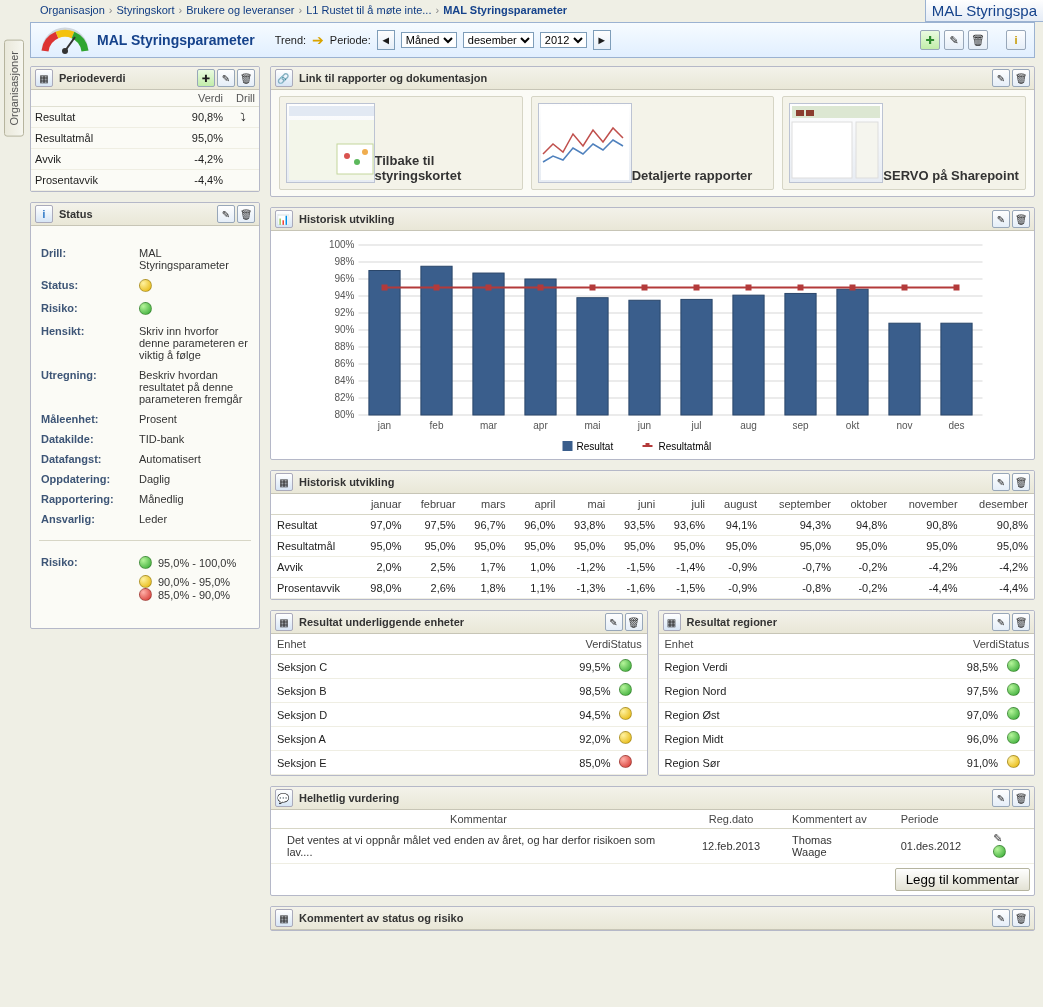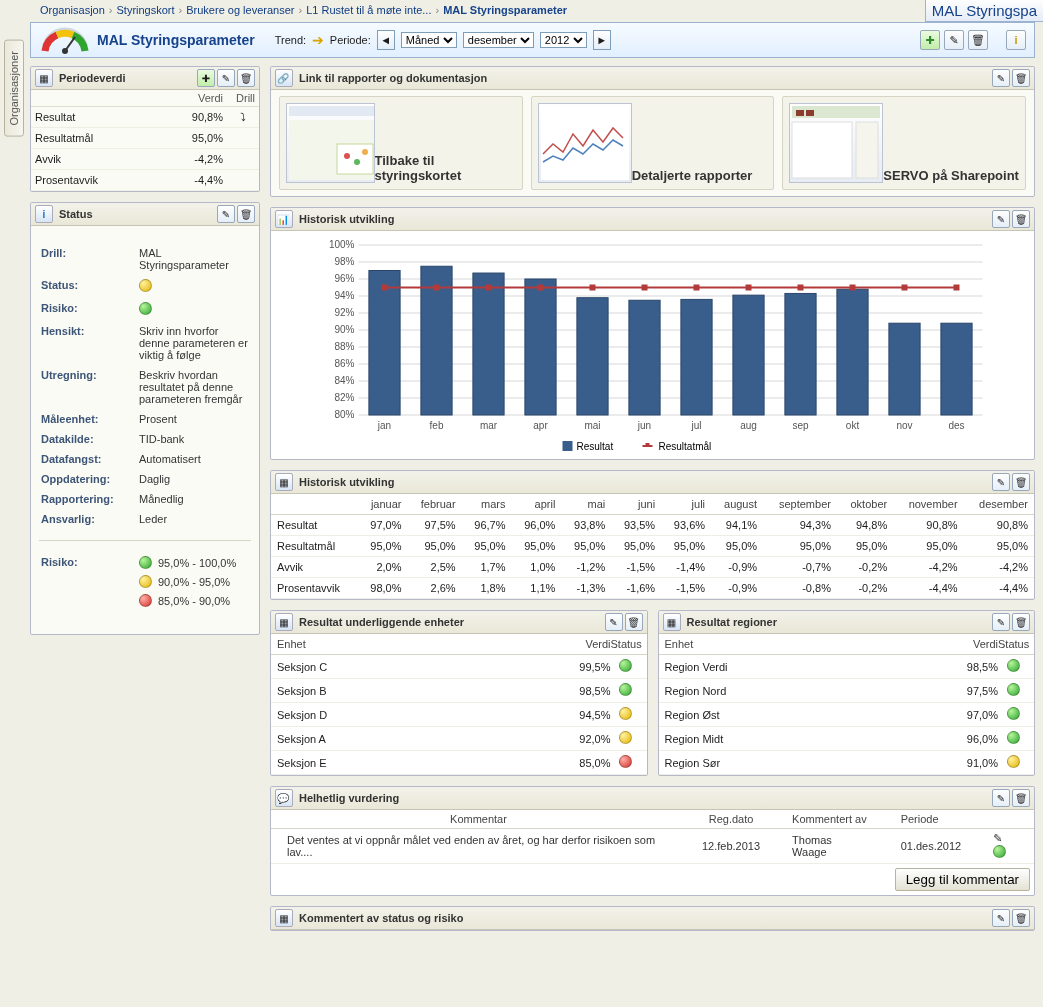--- a/index.html
+++ b/index.html
@@ -227,21 +227,21 @@
         </dl>
         <div class="hr"></div>
         <dl class="def">
           <dt>Risiko:</dt>
           <dd>
             <div id="grenser">
                 <div style="display: flex; align-items: center; gap: 6px; margin-bottom: 6px;">
                   <span class="status-dot dot-green"></span>
                   <span>95,0%  - 100,0%</span>
                 </div>
-                <div style="display: flex; align-items: center; gap: 6px; margin-bottom: 6px;">
+                <div style="display: flex; align-items: center; gap: 6px; ">
                   <span class="status-dot dot-yellow"></span>
                   <span>90,0%  - 95,0%</span>
                 </div>
                 <div style="display: flex; align-items: center; gap: 6px; margin-bottom: 6px;">
                   <span class="status-dot dot-red"></span>
                   <span>85,0%  - 90,0%</span>
                 </div>
               </div>
           </dd>
         </dl>

